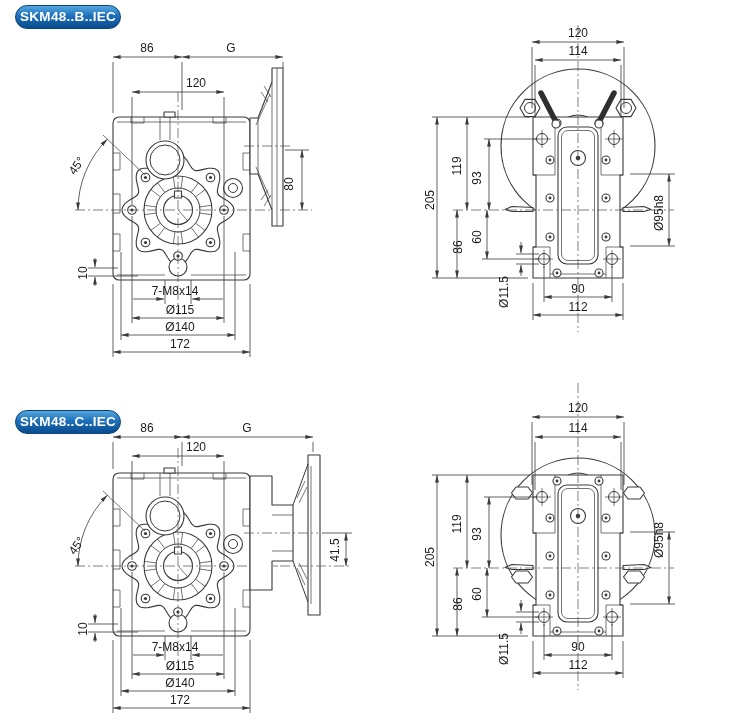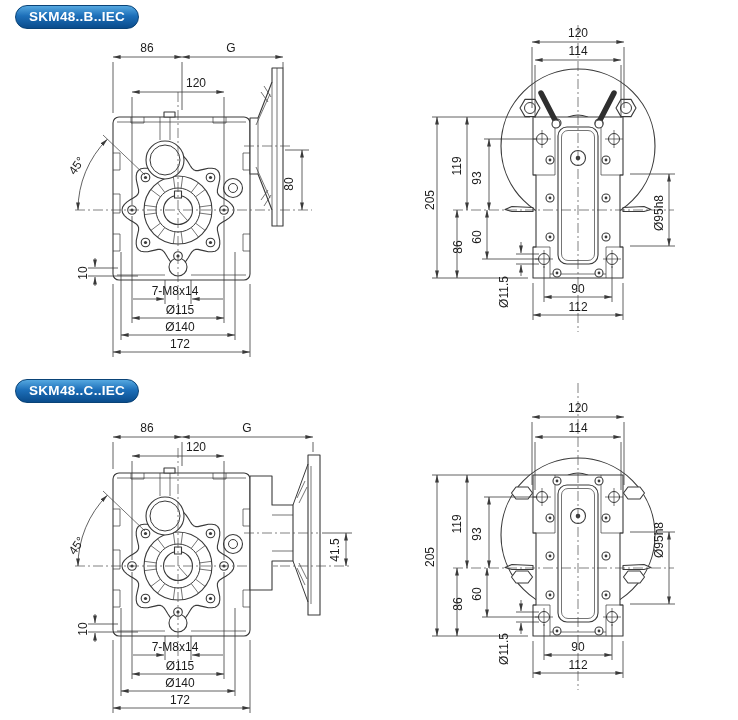--- a/index.html
+++ b/index.html
@@ -1,23 +1,23 @@
 <!DOCTYPE html>
 <html><head>
 <meta charset="utf-8">
 <style>
   html,body{margin:0;padding:0}
   body{width:738px;height:720px;background:#fff;position:relative;overflow:hidden;
        font-family:"Liberation Sans",sans-serif}
-  .badge{position:absolute;left:15px;padding:3px 13px 4px;border-radius:12px;
+  .badge{position:absolute;left:15px;padding:3px 4px 4px;border-radius:12px;
          background:linear-gradient(180deg,#55a8e0 0%,#1d6fb9 45%,#0a4c8c 100%);
          border:1px solid #0a4377;color:#fff;font-size:13.5px;font-weight:bold;
          letter-spacing:.3px}
   #badge-b{top:5px}
-  #badge-c{top:379px}
+  #badge-c{top:410px}
   svg{position:absolute;left:0;top:0}
   .ol{fill:#fff;stroke:#3a3a3a;stroke-width:1.1;stroke-linejoin:round}
   .ln{fill:none;stroke:#3a3a3a;stroke-width:1;stroke-linejoin:round}
   .thin{stroke-width:.7}
   .cl{fill:none;stroke:#4a4a4a;stroke-width:.7;stroke-dasharray:10 3 2 3}
   .dim,.ext,.ldr{fill:none;stroke:#3a3a3a;stroke-width:.8}
   .lever{stroke:#2f2f2f;stroke-width:5.5;stroke-linecap:round}
   text{font-size:12px;fill:#1c1c1c;text-anchor:middle}
   #arr path{fill:#3a3a3a}
 </style>

